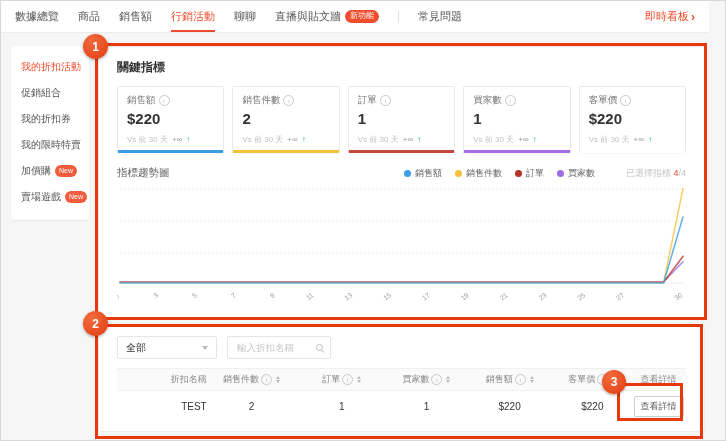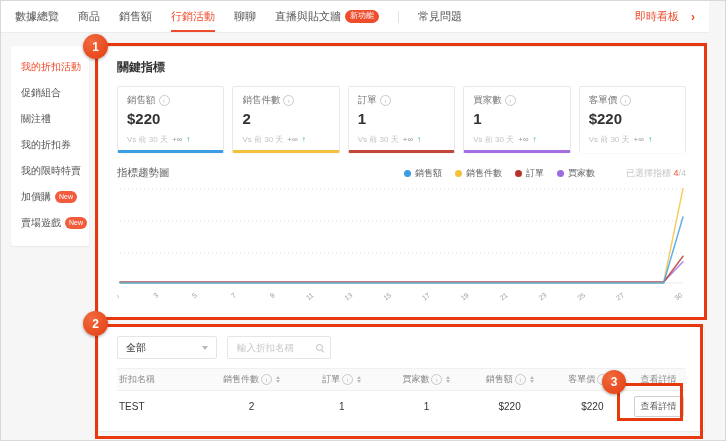--- a/index.html
+++ b/index.html
@@ -5,21 +5,21 @@
   html,body{margin:0;padding:0;background:#e9e9e9;font-family:"Liberation Sans","DejaVu Sans",sans-serif;}
   #app{position:relative;width:726px;height:441px;background:#f6f6f6;overflow:hidden;border:1px solid #d8d8d8;box-sizing:border-box;}
   
   .topnav{position:absolute;top:0;left:0;right:16px;height:32px;background:#fff;border-bottom:1px solid #ececec;display:flex;align-items:center;padding:0 14px;box-sizing:border-box;z-index:2;}
   .tabs{display:flex;align-items:center;gap:19px;height:100%;}
   .tab{font-size:11px;color:#555;height:100%;display:flex;align-items:center;gap:4px;position:relative;cursor:pointer;white-space:nowrap;}
   .tab.active{color:#ee4d2d;}
   .tab.active::after{content:"";position:absolute;left:0;right:0;bottom:0;height:2px;background:#ee4d2d;}
   .feature-badge{background:#ee4d2d;color:#fff;font-size:8px;line-height:1;padding:2px 5px 3px;border-radius:8px;}
   .nav-divider{width:1px;height:12px;background:#e3e3e3;}
-  .nav-right{margin-left:auto;color:#ee4d2d;font-size:11px;display:flex;align-items:center;gap:12px;cursor:pointer;}
+  .nav-right{margin-left:auto;color:#ee4d2d;font-size:11px;display:flex;align-items:center;gap:2px;cursor:pointer;}
   .nav-right .arr{font-weight:700;font-size:12px;}
   
   .page{position:absolute;top:32px;left:0;right:0;bottom:0;background:#f6f6f6;}
   .sidebar{position:absolute;left:10px;top:13px;width:78px;background:#fff;border-radius:3px;padding:8px 0 10px;box-shadow:0 1px 2px rgba(0,0,0,.06);box-sizing:border-box;}
   .side-item{display:flex;align-items:center;gap:4px;padding:6px 10px;font-size:10px;color:#555;cursor:pointer;white-space:nowrap;}
   .side-item.active{color:#ee4d2d;}
   .new-badge{background:#f25c3d;color:#fff;font-size:7px;line-height:1;padding:2px 4px 3px;border-radius:7px;}
   .card{position:absolute;background:#fff;border:1px solid #ececec;border-radius:2px;box-sizing:border-box;}
   .card1{left:97px;top:13px;width:607px;height:273px;padding:10px 18px;}
   .card2{left:97px;top:293px;width:607px;height:106px;padding:9px 18px;}
@@ -51,21 +51,21 @@
   .search-box{width:104px;height:23px;border:1px solid #e5e5e5;border-radius:2px;display:flex;align-items:center;padding:0 7px;box-sizing:border-box;gap:4px;}
   .search-box input{border:none;outline:none;width:72px;font-size:9.5px;color:#555;font-family:inherit;background:transparent;}
   .search-box input::placeholder{color:#c6c6c6;}
   .mag-icon{width:10px;height:10px;position:relative;margin-left:auto;flex:none;}
   .mag-icon::before{content:"";position:absolute;left:1px;top:1px;width:5px;height:5px;border:1px solid #c0c0c0;border-radius:50%;}
   .mag-icon::after{content:"";position:absolute;left:7px;top:7px;width:3px;height:1px;background:#c0c0c0;transform:rotate(45deg);transform-origin:0 0;}
   .table{margin-top:9px;}
   .thead{display:flex;align-items:center;background:#fafafa;border-top:1px solid #f0f0f0;border-bottom:1px solid #f0f0f0;height:21px;font-size:9px;color:#888;}
   .trow{display:flex;align-items:center;height:30px;font-size:10px;color:#333;}
   .cell{display:flex;align-items:center;justify-content:center;gap:2px;box-sizing:border-box;}
-  .c0{width:90px;justify-content:flex-start;padding-left:2px;}
+  .c0{width:90px;justify-content:flex-end;padding-left:2px;}
   .c1{width:90px;}.c2{width:91px;}.c3{width:79px;}.c4{width:88px;}.c5{width:78px;}.c6{width:55px;}
   .sort{display:inline-flex;flex-direction:column;gap:1px;margin-left:2px;cursor:pointer;}
   .sort i{display:block;width:0;height:0;border-left:2.5px solid transparent;border-right:2.5px solid transparent;}
   .sort .t-up{border-bottom:3px solid #bbb;}
   .sort .t-down{border-top:3px solid #bbb;}
   .detail-btn{border:1px solid #cfcfcf;background:#fff;border-radius:2px;font-size:9px;color:#555;padding:3px 6px;cursor:pointer;font-family:inherit;white-space:nowrap;}
   
   .ann-box{position:absolute;border:3px solid #e8380d;box-sizing:border-box;z-index:4;pointer-events:none;}
   .ann-circle{position:absolute;width:25px;height:25px;border-radius:50%;background:radial-gradient(circle at 35% 30%,#f26a3e,#e23c0f);color:#fff;font-weight:700;font-size:12px;display:flex;align-items:center;justify-content:center;z-index:5;box-shadow:0 1px 3px rgba(0,0,0,.35);pointer-events:none;}
 </style>
@@ -107,23 +107,20 @@
   </header>
 
   <div class="page">
 
     <aside class="sidebar">
       <div class="side-item active">
           <span>我的折扣活動</span>
         </div>
       <div class="side-item">
           <span>促銷組合</span>
-        </div>
-      <div class="side-item">
-          <span>關注禮</span>
         </div>
       <div class="side-item">
           <span>我的折扣券</span>
         </div>
       <div class="side-item">
           <span>我的限時特賣</span>
         </div>
       <div class="side-item">
         <span>加價購</span>
         <span class="new-badge">New</span>

